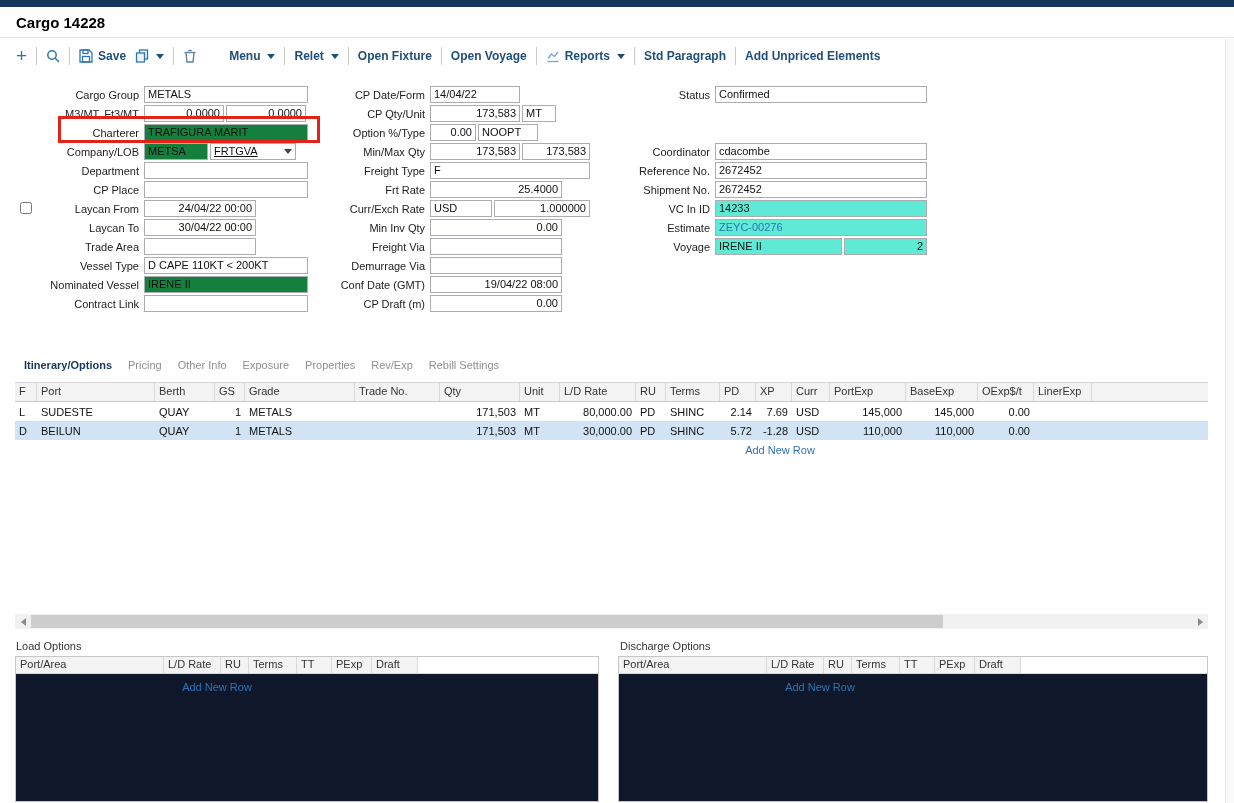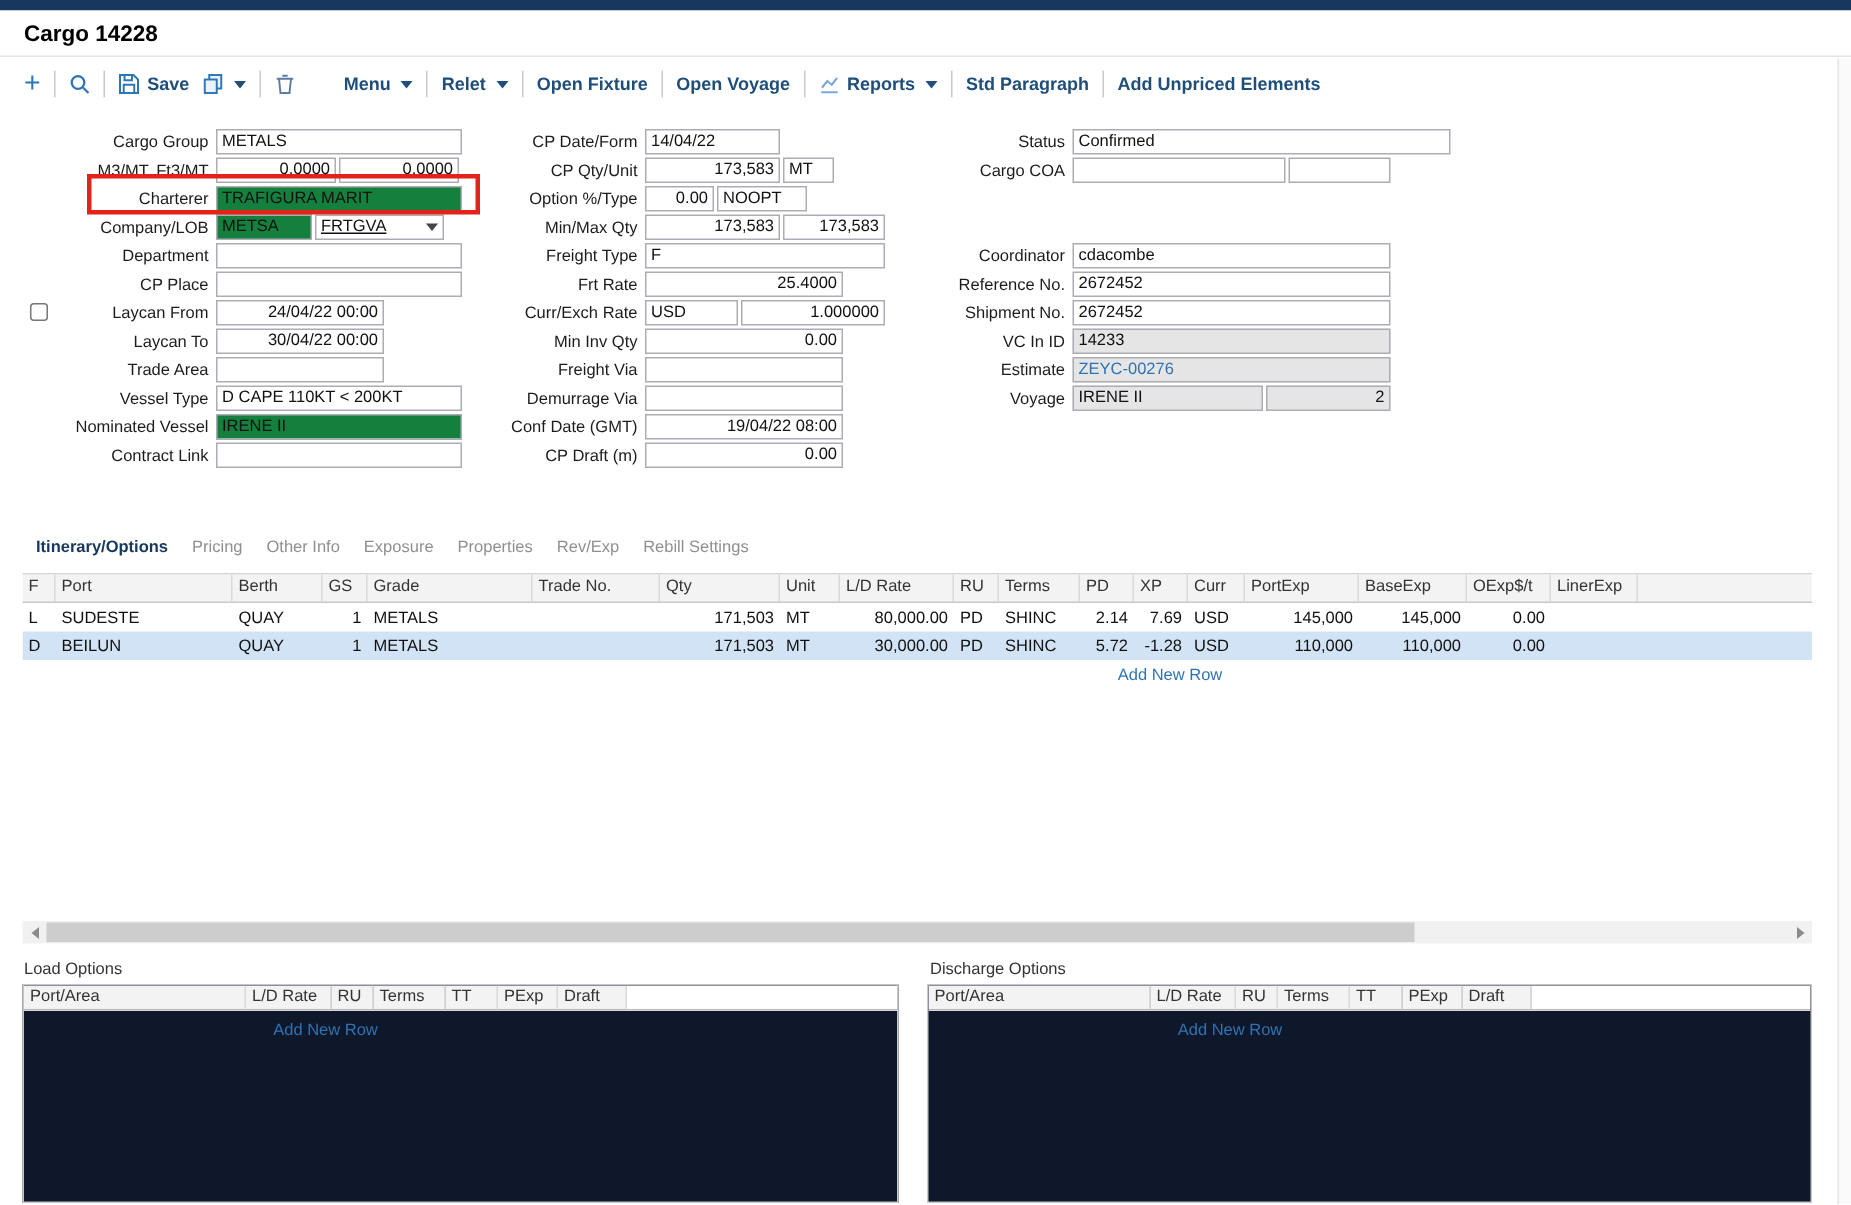--- a/index.html
+++ b/index.html
@@ -29,21 +29,21 @@
   .frow{display:flex;align-items:center;height:19px}
   .lbl{padding-right:5px;text-align:right;color:#1c1c1c;white-space:nowrap}
   .col-left .lbl{width:128px}
   .col-mid .lbl{width:114px}
   .col-right .lbl{width:115px}
   .fld{border:1px solid #abadb3;background:#fff;height:17px;line-height:15px;padding:0 3px;
        white-space:nowrap;overflow:hidden}
   .fld + .fld{margin-left:2px}
   .ra{text-align:right}
   .ro{background:#15803d}
-  .rob{background:#e5e5e5}
+  .rob{background:#5eead4}
   .link{color:#2e74b5}
   .ddfld{display:flex;justify-content:space-between;align-items:center}
   .ddtxt{text-decoration:underline}
   .ddcaret{width:0;height:0;border-left:4px solid transparent;border-right:4px solid transparent;
            border-top:5px solid #444}
   .gap38{margin-top:38px}
   .laycheck{position:absolute;left:20px;top:117px;width:12px;height:12px}
   .redbox{position:absolute;left:58px;top:31px;width:262px;height:27px;border:3px solid #e32219;pointer-events:none}
 
   .tabs{position:absolute;top:356px;left:24px;height:18px;display:flex;gap:16px;align-items:center}
@@ -274,26 +274,21 @@
     </div>
     <div class="frow">
       <div class="lbl">CP Draft (m)</div>
       <div class="fld ra" style="width:132px">0.00</div>
     </div>
   </div>
 
   <div class="col col-right">
     <div class="frow">
       <div class="lbl">Status</div>
-      <div class="fld" style="width:252px">Confirmed</div>
-    </div>
-    <div class="frow">
-      <div class="lbl">Cargo COA</div>
-      <div class="fld" style="width:142px"></div>
-      <div class="fld" style="width:68px"></div>
+      <div class="fld" style="width:212px">Confirmed</div>
     </div>
     <div class="frow gap38">
       <div class="lbl">Coordinator</div>
       <div class="fld" style="width:212px">cdacombe</div>
     </div>
     <div class="frow">
       <div class="lbl">Reference No.</div>
       <div class="fld" style="width:212px">2672452</div>
     </div>
     <div class="frow">

